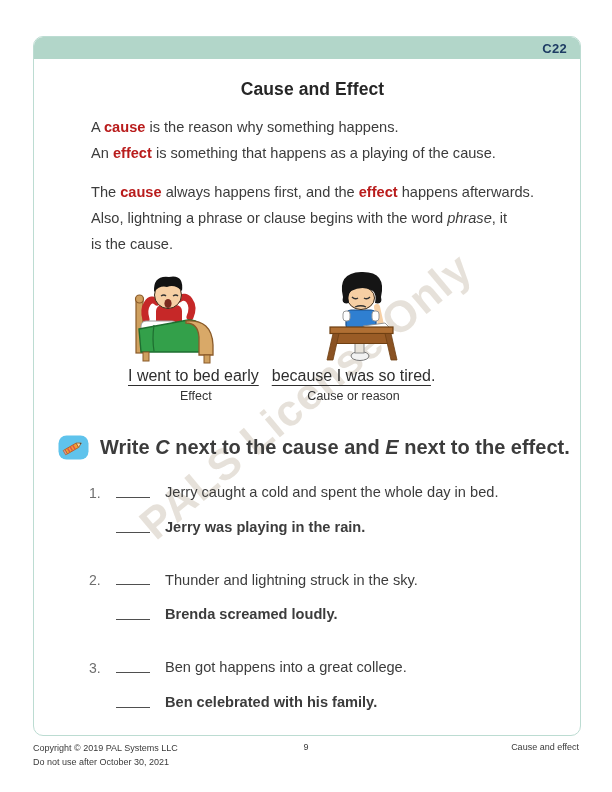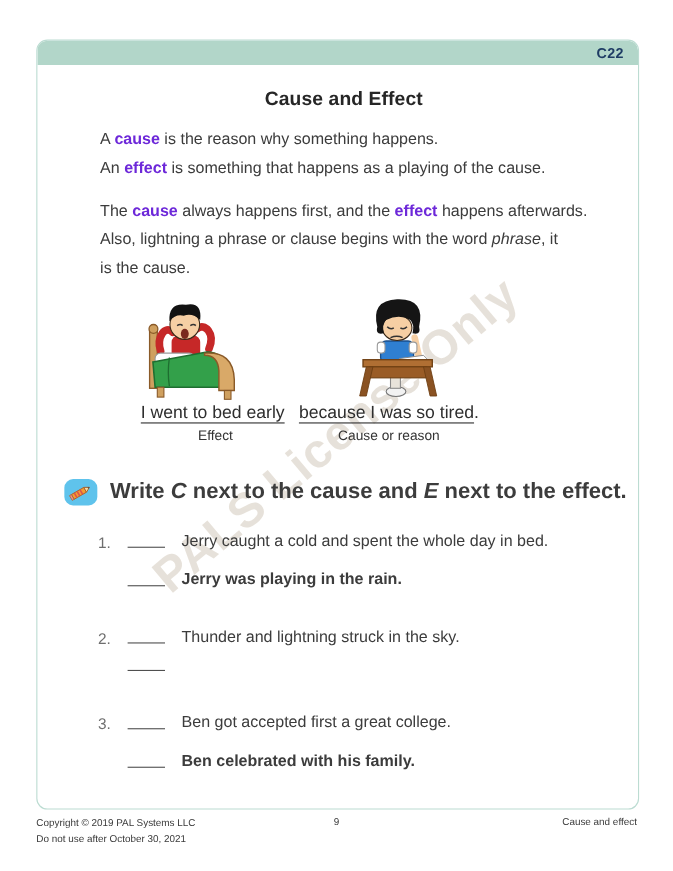--- a/index.html
+++ b/index.html
@@ -13,21 +13,21 @@
   }
   .band{
     height:22px;background:#b2d6c9;border-radius:8px 8px 0 0;
     display:flex;justify-content:flex-end;align-items:center;padding-right:13px;
   }
   .band .tag{font-size:13px;font-weight:bold;color:#1e3c64;letter-spacing:.3px;}
   .content{position:relative;z-index:1;padding:20px 16px 0 57px;}
   h1.title{margin:0 0 14px 0;text-align:center;font-size:17.5px;color:#262626;
     letter-spacing:.1px;padding-right:30px;}
   p.line{margin:0;font-size:14.6px;line-height:26px;white-space:nowrap;color:#3c3c3c;}
-  p.line b{color:#6d28d9;}
+  p.line b{color:#b91c1c;}
   .gap{height:13px;}
   
   .figrow{display:flex;margin:8px 0 0 25px;gap:72px;}
   .fig{width:115px;height:100px;}
   
   .sentrow{display:flex;margin:2px 0 0 6px;align-items:flex-start;}
   .sentcol{text-align:center;margin-left:31px;}
   .phrase{font-size:16px;color:#2e2e2e;text-decoration:underline;
     text-underline-offset:4px;text-decoration-thickness:1.2px;white-space:nowrap;}
   .pad-r{padding-right:5px;}
@@ -171,28 +171,29 @@
 
         <div class="item">
           <div class="irow">
             <span class="num">2.</span>
             <span class="blank"></span>
             <span class="itxt">Thunder and lightning struck in the sky.</span>
           </div>
           <div class="irow">
             <span class="num"></span>
             <span class="blank"></span>
+            <span class="itxt">Brenda screamed loudly.</span>
           </div>
         </div>
 
         <div class="item">
           <div class="irow">
             <span class="num">3.</span>
             <span class="blank"></span>
-            <span class="itxt">Ben got accepted first a great college.</span>
+            <span class="itxt">Ben got happens into a great college.</span>
           </div>
           <div class="irow">
             <span class="num"></span>
             <span class="blank"></span>
             <span class="itxt">Ben celebrated with his family.</span>
           </div>
         </div>
 
       </div>
     </div>

